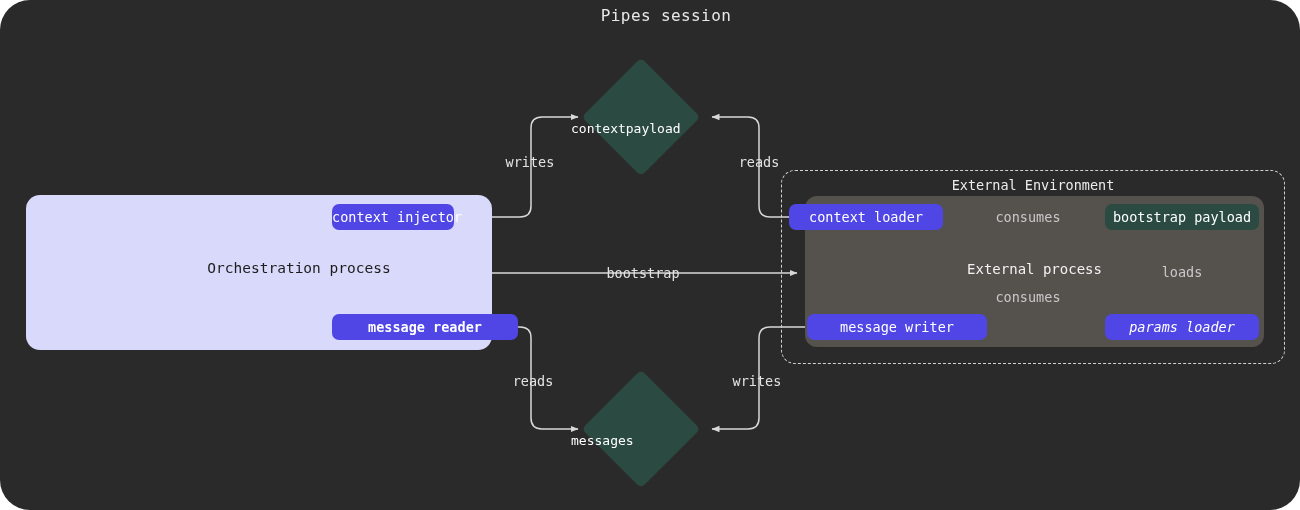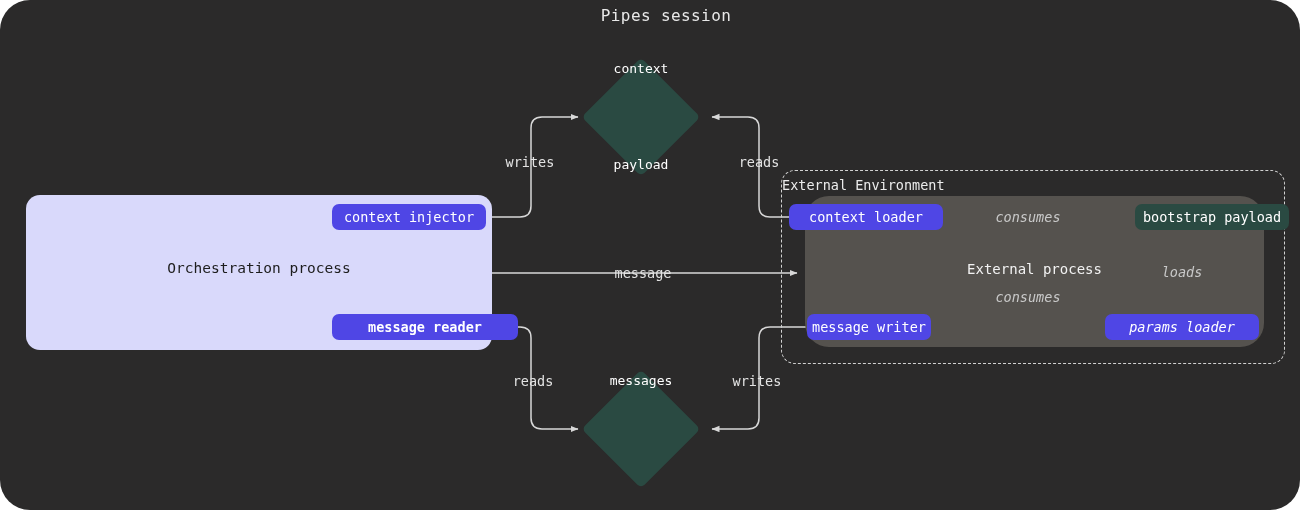--- a/index.html
+++ b/index.html
@@ -53,51 +53,53 @@
     border-radius: 14px;
   }
   .orch-label {
     position: absolute;
     left: 0;
     top: 65px;
     width: 466px;
     text-align: center;
     color: #1d1d1d;
     font-size: 14.5px;
+    padding-left: 40px;
   }
 
   
   .ext-env {
     position: absolute;
     left: 781px;
     top: 170px;
     width: 502px;
     height: 192px;
     border: 1.6px dashed #d2d2d2;
     border-radius: 14px;
     background: transparent;
   }
   .ext-env-label {
     position: absolute;
     left: 0;
     top: 6px;
     width: 502px;
+    text-align: center;
     color: #ececec;
     font-size: 13.5px;
   }
 
   
   .ext-proc {
     position: absolute;
     left: 805px;
     top: 196px;
     width: 459px;
     height: 151px;
     background: #55524e;
-    border-radius: 24px;
+    border-radius: 12px;
   }
   .ext-proc-label {
     position: absolute;
     left: 0;
     top: 65px;
     width: 459px;
     text-align: center;
     color: #f2f2f2;
     font-size: 14px;
   }
@@ -128,42 +130,42 @@
     top: 14px;
     width: 84px;
     height: 84px;
     background: #2a4a42;
     transform: rotate(45deg);
     border-radius: 5px;
   }
   .diamond-text {
     position: absolute;
     left: -14px;
-    top: 0;
+    top: 12px;
     width: 140px;
     height: 112px;
     display: flex;
-    flex-direction: column;
+    flex-direction: row;
     align-items: center;
-    justify-content: space-between;
+    justify-content: flex-start;
     color: #ffffff;
     font-size: 13px;
     line-height: 16px;
     text-align: center;
   }
 
   
   .edge-label {
     position: absolute;
     color: #e3e3e3;
     font-size: 13.5px;
     white-space: nowrap;
     transform: translate(-50%, -50%);
   }
-  .edge-label.dim { color: #c9c9c9; font-style: italic; }
+  .edge-label.dim { color: #c9c9c9; }
 </style>
 </head>
 <body>
 
 <div id="canvas">
 
   <div class="title">Pipes session</div>
 
   <svg id="edge-layer" viewBox="0 0 1300 510" xmlns="http://www.w3.org/2000/svg">
     <defs>
@@ -190,60 +192,60 @@
       <path d="M 1182,314 L 1182,236" marker-end="url(#arrow)"></path>
     </g>
   </svg>
 
   <div id="node-layer">
 
     <div class="orch-panel">
       <div class="orch-label">Orchestration process</div>
     </div>
 
-    <div class="pill purple" style="left:332px; top:204px; width:154px;">context injector</div>
+    <div class="pill purple" style="left:332px; top:204px; width:122px;">context injector</div>
 
     <div class="pill purple" style="left:332px; top:314px; width:186px;font-weight:bold;">message reader</div>
 
     <div class="ext-env">
       <div class="ext-env-label">External Environment</div>
     </div>
 
     <div class="ext-proc">
       <div class="ext-proc-label">External process</div>
     </div>
 
     <div class="pill purple" style="left:789px; top:204px; width:154px;">context loader</div>
 
-    <div class="pill purple" style="left:807px; top:314px; width:124px;">message writer</div>
+    <div class="pill purple" style="left:807px; top:314px; width:180px;">message writer</div>
 
     <div class="pill purple" style="left:1105px; top:314px; width:154px;font-style:italic;">params loader</div>
 
-    <div class="pill teal" style="left:1105px; top:204px; width:154px;margin-left:30px;">bootstrap payload</div>
+    <div class="pill teal" style="left:1105px; top:204px; width:154px;">bootstrap payload</div>
 
     <div class="diamond-wrap" style="left:585px; top:61px;">
       <div class="diamond-shape"></div>
       <div class="diamond-text">
         <span>context</span>
         <span>payload</span>
       </div>
     </div>
 
     <div class="diamond-wrap" style="left:585px; top:373px;">
       <div class="diamond-shape"></div>
       <div class="diamond-text">
         <span>messages</span>
       </div>
     </div>
 
     <div class="edge-label" style="left:530px; top:162px;">writes</div>
 
     <div class="edge-label" style="left:759px; top:162px;">reads</div>
 
-    <div class="edge-label" style="left:643px; top:273px;">message</div>
+    <div class="edge-label" style="left:643px; top:273px;">bootstrap</div>
 
     <div class="edge-label" style="left:533px; top:381px;">reads</div>
 
     <div class="edge-label" style="left:757px; top:381px;">writes</div>
 
     <div class="edge-label dim" style="left:1028px; top:217px;">consumes</div>
 
     <div class="edge-label dim" style="left:1028px; top:297px;">consumes</div>
 
     <div class="edge-label dim" style="left:1182px; top:272px;">loads</div>

